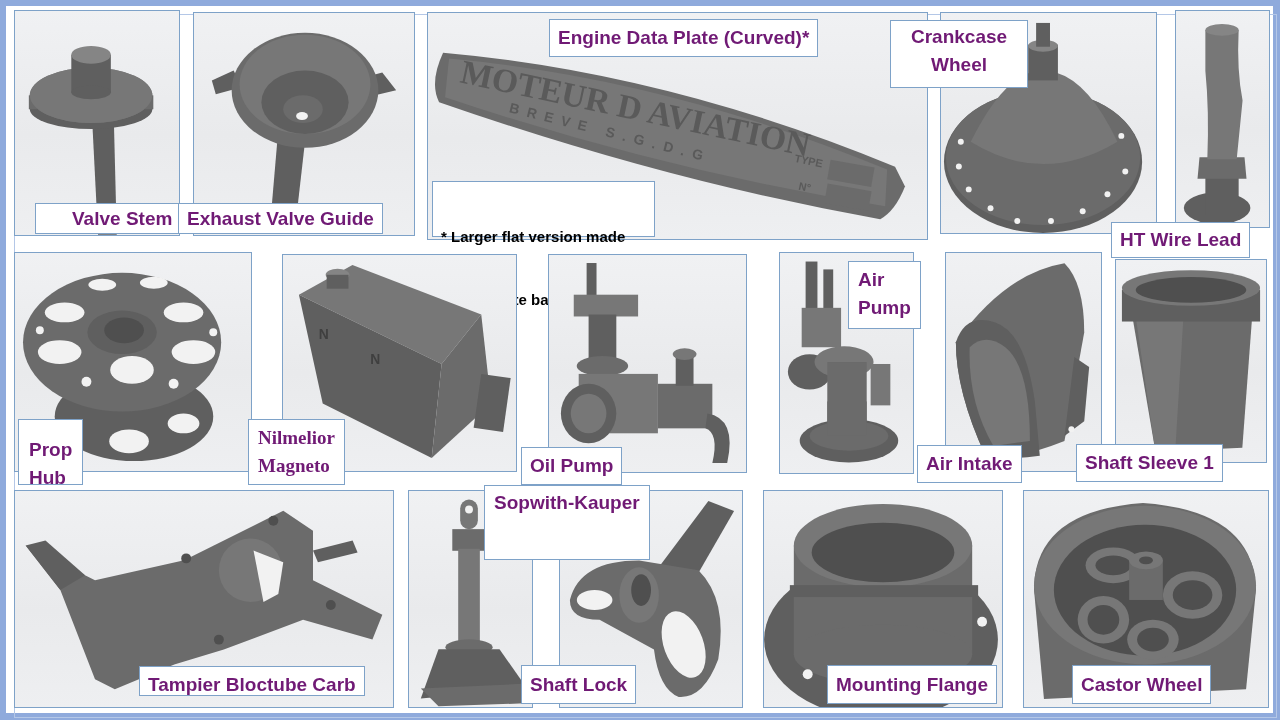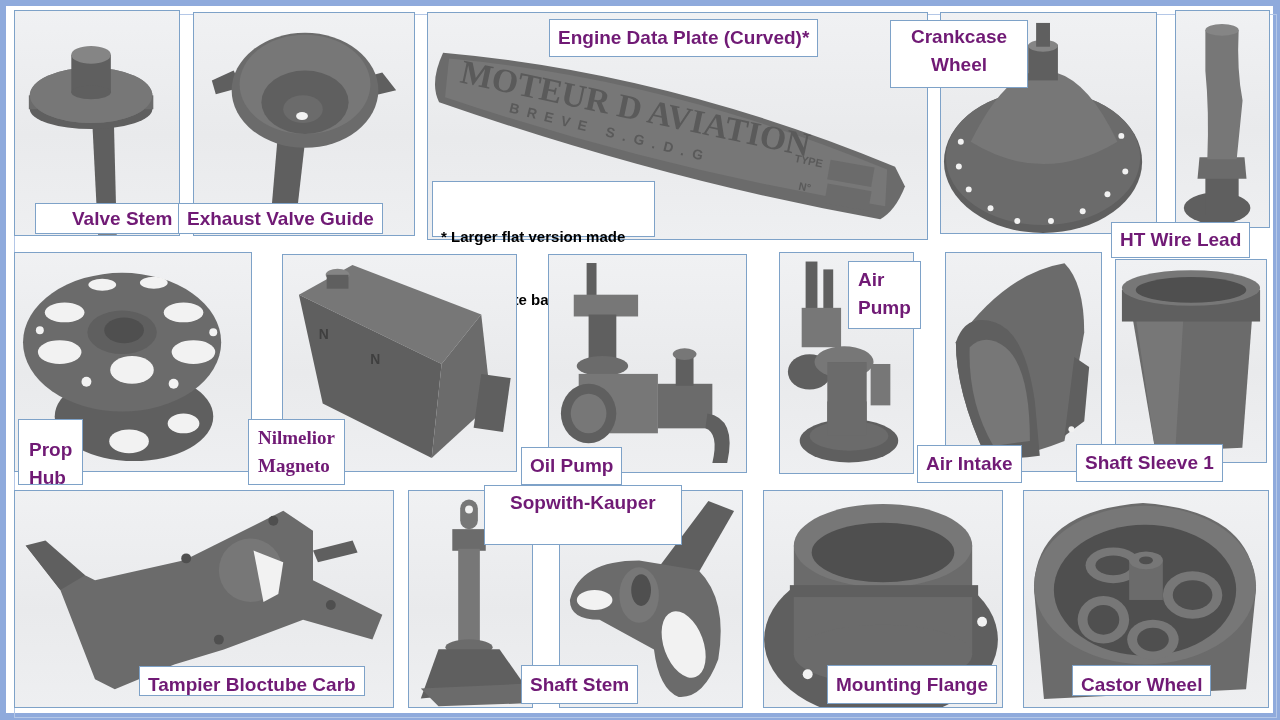--- a/index.html
+++ b/index.html
@@ -238,24 +238,24 @@
 <div class="panel" style="left:559px;top:490px;width:184px;height:218px;">
   <svg viewBox="0 0 184 218">
     <polygon class="g2" points="90,90 150,10 176,20 130,100"></polygon>
     <path class="g1" d="M10,110 Q20,70 80,70 L140,80 Q170,110 160,170 Q145,210 120,208 Q100,200 95,160 L40,130 Q10,130 10,110 Z"></path>
     <ellipse class="hole" cx="35" cy="110" rx="18" ry="10"></ellipse>
     <ellipse class="hole" cx="125" cy="155" rx="20" ry="35" transform="rotate(-20 125 155)"></ellipse>
     <ellipse class="g3" cx="80" cy="105" rx="20" ry="28"></ellipse>
     <ellipse class="g5" cx="82" cy="100" rx="10" ry="16"></ellipse>
   </svg>
 </div>
-<div class="label two" style="left:484px;top:485px;height:60px;padding:3px 25px;">
+<div class="label two" style="left:484px;top:485px;height:75px;padding:3px 9px;">
   <div>Sopwith-Kauper</div>
 </div>
-<div class="label" style="left:521px;top:665px;height:39px;line-height:37px;">Shaft Stem</div>
+<div class="label" style="left:521px;top:665px;height:39px;line-height:37px;">Shaft Lock</div>
 
 <div class="panel" style="left:763px;top:490px;width:240px;height:218px;">
   <svg viewBox="0 0 240 218">
     <ellipse class="g2" cx="118" cy="150" rx="118" ry="80"></ellipse>
     <rect class="g1" x="30" y="55" width="180" height="110"></rect>
     <ellipse class="g1" cx="120" cy="165" rx="90" ry="30"></ellipse>
     <ellipse class="g3" cx="120" cy="55" rx="90" ry="42"></ellipse>
     <ellipse class="g5" cx="120" cy="62" rx="72" ry="30"></ellipse>
     <rect class="g2" x="26" y="95" width="190" height="12"></rect>
     <circle class="hole" cx="220" cy="132" r="5"></circle>
@@ -275,13 +275,13 @@
     <ellipse class="g3" cx="130" cy="150" rx="26" ry="20"></ellipse>
     <ellipse class="g5" cx="90" cy="75" rx="18" ry="10"></ellipse>
     <ellipse class="g5" cx="170" cy="105" rx="20" ry="15"></ellipse>
     <ellipse class="g5" cx="80" cy="130" rx="16" ry="15"></ellipse>
     <ellipse class="g5" cx="130" cy="150" rx="16" ry="12"></ellipse>
     <rect class="g1" x="106" y="70" width="34" height="40"></rect>
     <ellipse class="g3" cx="123" cy="70" rx="17" ry="9"></ellipse>
     <ellipse class="g5" cx="123" cy="70" rx="7" ry="4"></ellipse>
   </svg>
 </div>
-<div class="label" style="left:1072px;top:665px;height:31px;line-height:37px;">Castor Wheel</div>
+<div class="label" style="left:1072px;top:665px;height:39px;line-height:37px;">Castor Wheel</div>
 
 </body></html>

